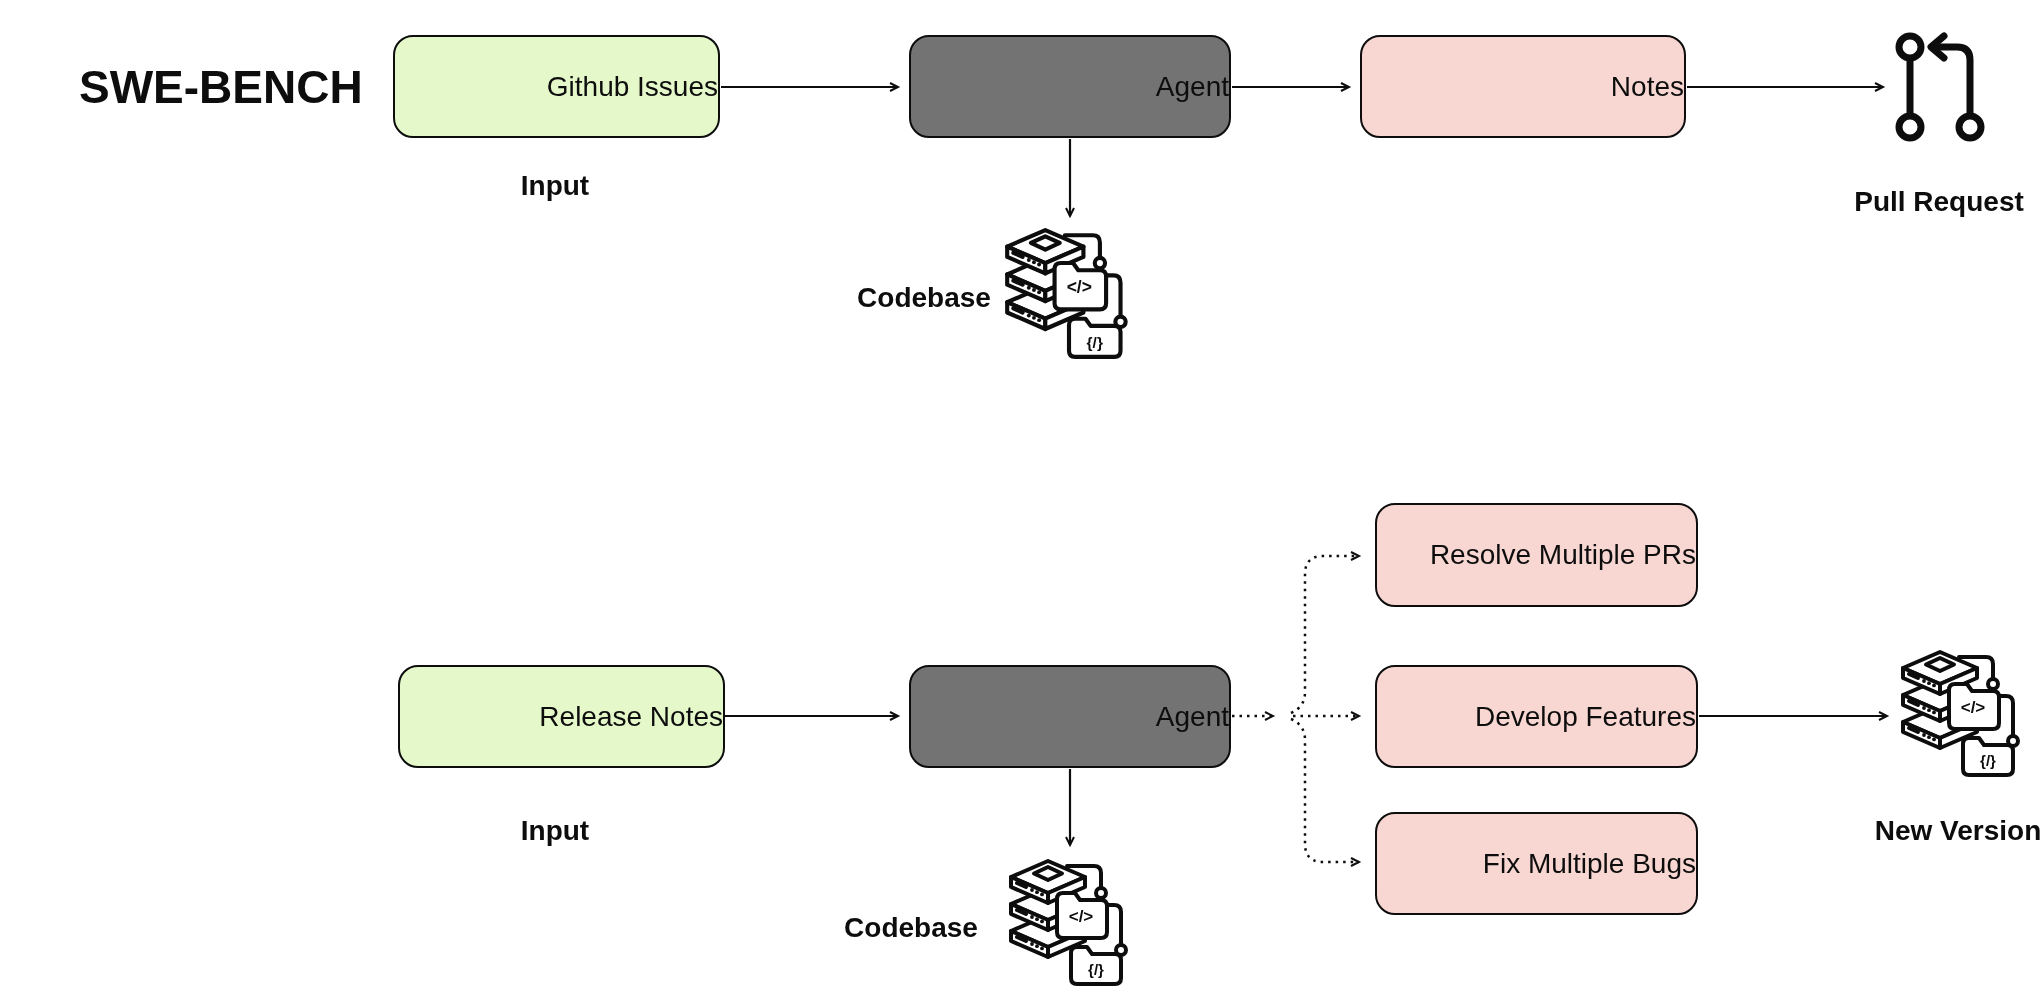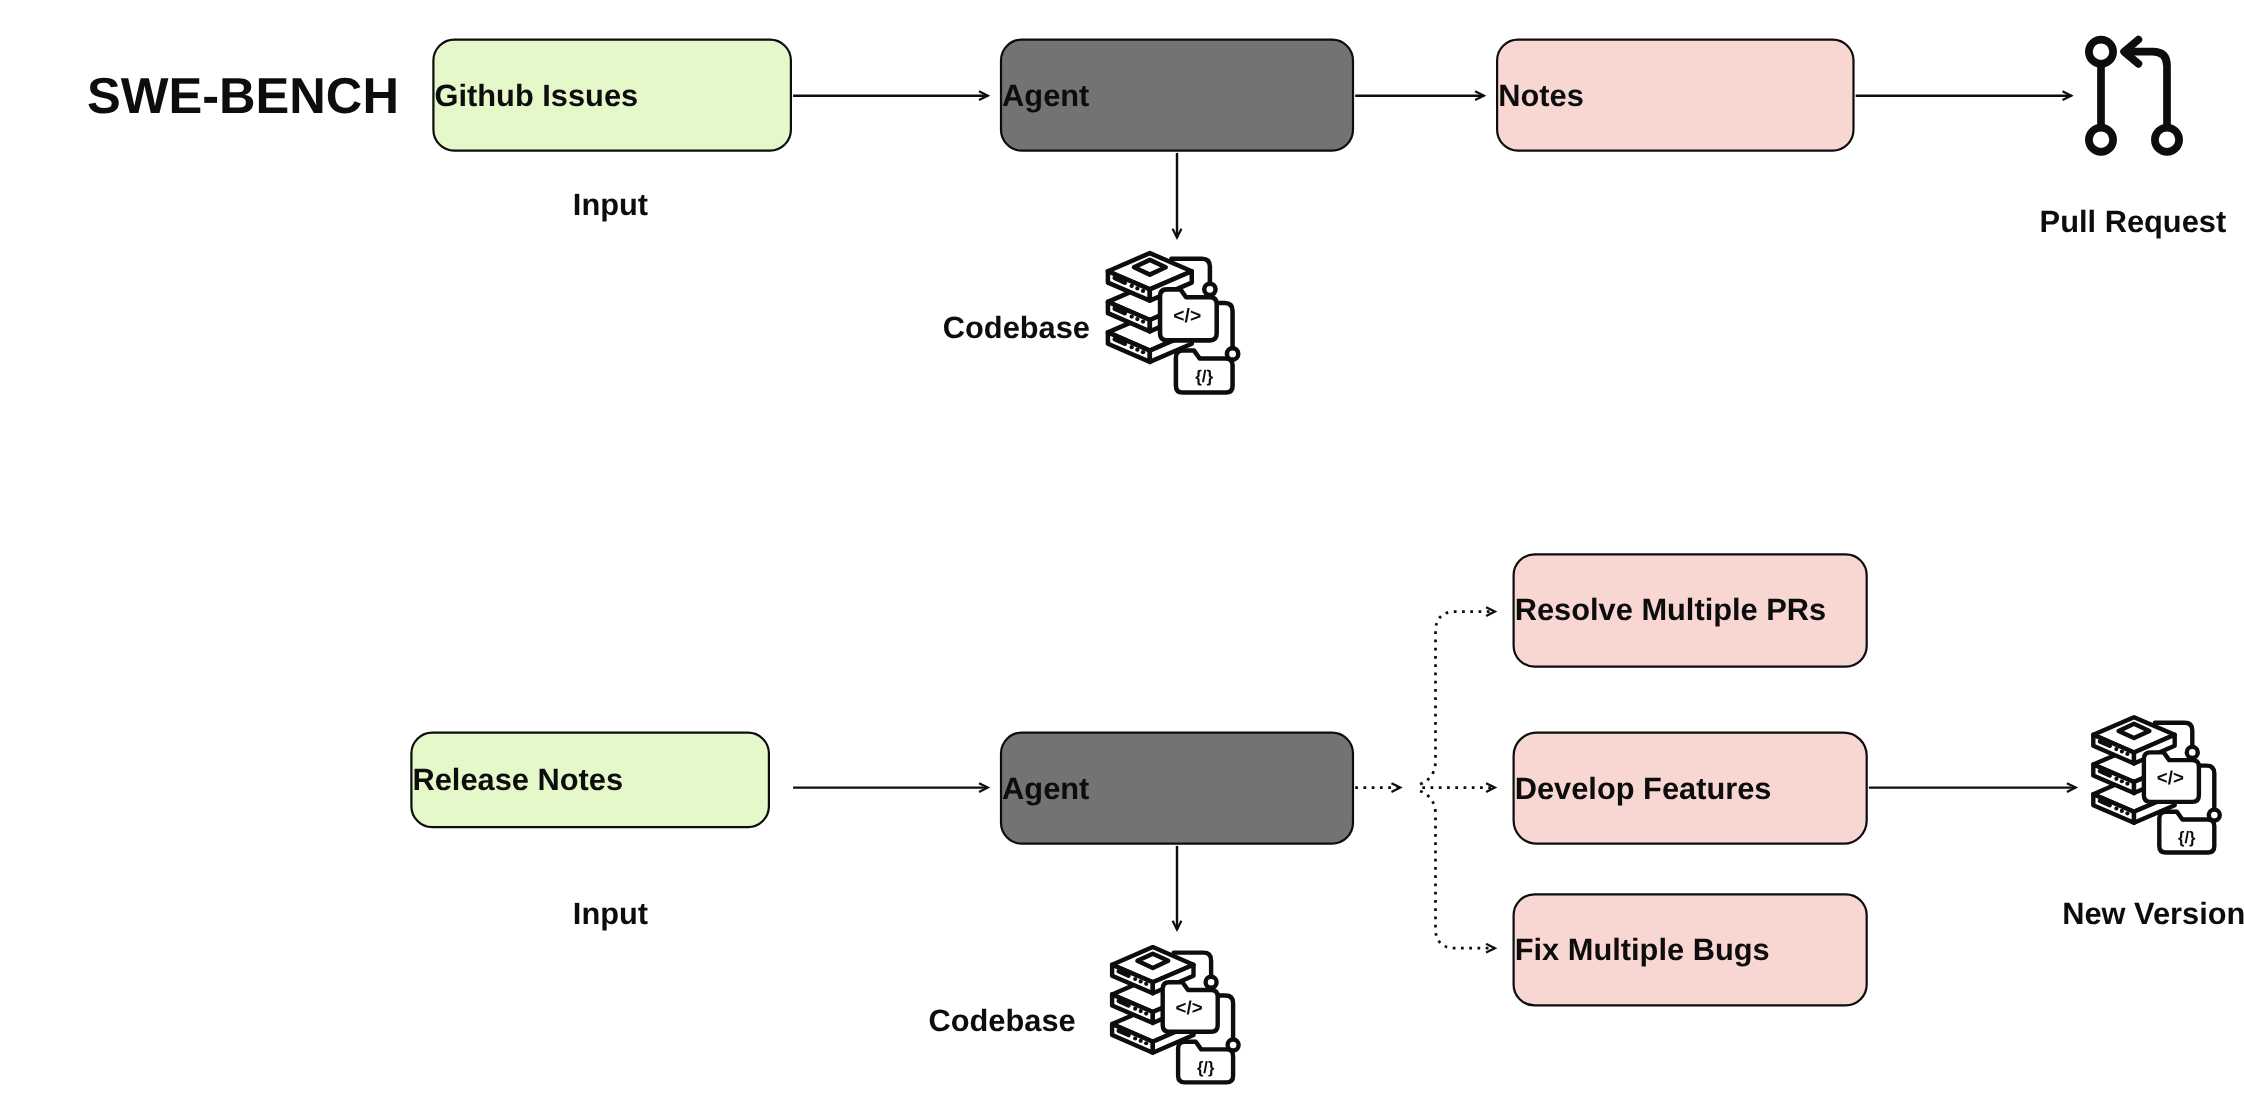--- a/index.html
+++ b/index.html
@@ -5,22 +5,22 @@
   html,body{margin:0;padding:0;background:#ffffff;}
   .canvas{
     position:relative;width:2040px;height:1004px;background:#ffffff;
     font-family:"Liberation Sans",sans-serif;color:#0d0d0d;overflow:hidden;margin-left:43px;
   }
   .rowtitle{
     position:absolute;font-size:46px;font-weight:700;line-height:1.0;
     letter-spacing:0px;white-space:nowrap;
   }
   .node{
-    position:absolute;display:flex;align-items:center;justify-content:flex-start;
-    border:2.6px solid #0d0d0d;border-radius:20px;font-size:28px;font-weight:700;
+    position:absolute;display:flex;align-items:center;justify-content:flex-end;
+    border:2.6px solid #0d0d0d;border-radius:20px;font-size:28px;font-weight:400;
     box-sizing:border-box;white-space:nowrap;
   }
   .green{background:#e5f8ca;}
   .yellow{background:#737373;}
   .pink{background:#f8d7d3;}
   .caption{
     position:absolute;font-size:28px;font-weight:700;line-height:1.0;
     text-align:center;white-space:nowrap;
   }
   .wires{position:absolute;left:0;top:0;width:2040px;height:1004px;}
@@ -117,33 +117,33 @@
         <path d="M66 95 q0 -6 6 -6 h10 l5 7 h23 q6 0 6 6 v18 q0 6 -6 6 h-38 q-6 0 -6 -6 Z"></path>
         <circle cx="116" cy="92" r="5"></circle>
         <text x="76" y="64" text-anchor="middle" font-size="17" fill="#0d0d0d" stroke="none">&lt;/&gt;</text>
         <text x="91" y="117" text-anchor="middle" font-size="15" fill="#0d0d0d" stroke="none">{/}</text>
       </g>
     </svg>
   </div>
   <div class="caption" style="left:796px;top:284px;width:170px;">Codebase</div>
 
 
-  <div class="node green" style="left:330px;top:665px;width:327px;height:88px;">
+  <div class="node green" style="left:355px;top:665px;width:327px;height:103px;">
     <span>Release Notes</span>
   </div>
   <div class="caption" style="left:437px;top:817px;width:150px;">Input</div>
 
   <div class="node yellow" style="left:866px;top:665px;width:322px;height:103px;">
     <span>Agent</span>
   </div>
 
   <div class="node pink" style="left:1332px;top:503px;width:323px;height:104px;">
     <span>Resolve Multiple PRs</span>
   </div>
-  <div class="node pink" style="left:1332px;top:665px;width:323px;height:103px;border-radius:22px;">
+  <div class="node pink" style="left:1332px;top:665px;width:323px;height:103px;">
     <span>Develop Features</span>
   </div>
   <div class="node pink" style="left:1332px;top:812px;width:323px;height:103px;">
     <span>Fix Multiple Bugs</span>
   </div>
 
   <div class="iconbox" style="left:961px;top:858px;">
     <svg width="134" height="132" viewBox="0 0 132 132">
       <g fill="#ffffff" stroke="#0d0d0d" stroke-width="4" stroke-linejoin="round" stroke-linecap="round">
         <path d="M62 8 h27 q7 0 7 7 v16" fill="none"></path>

